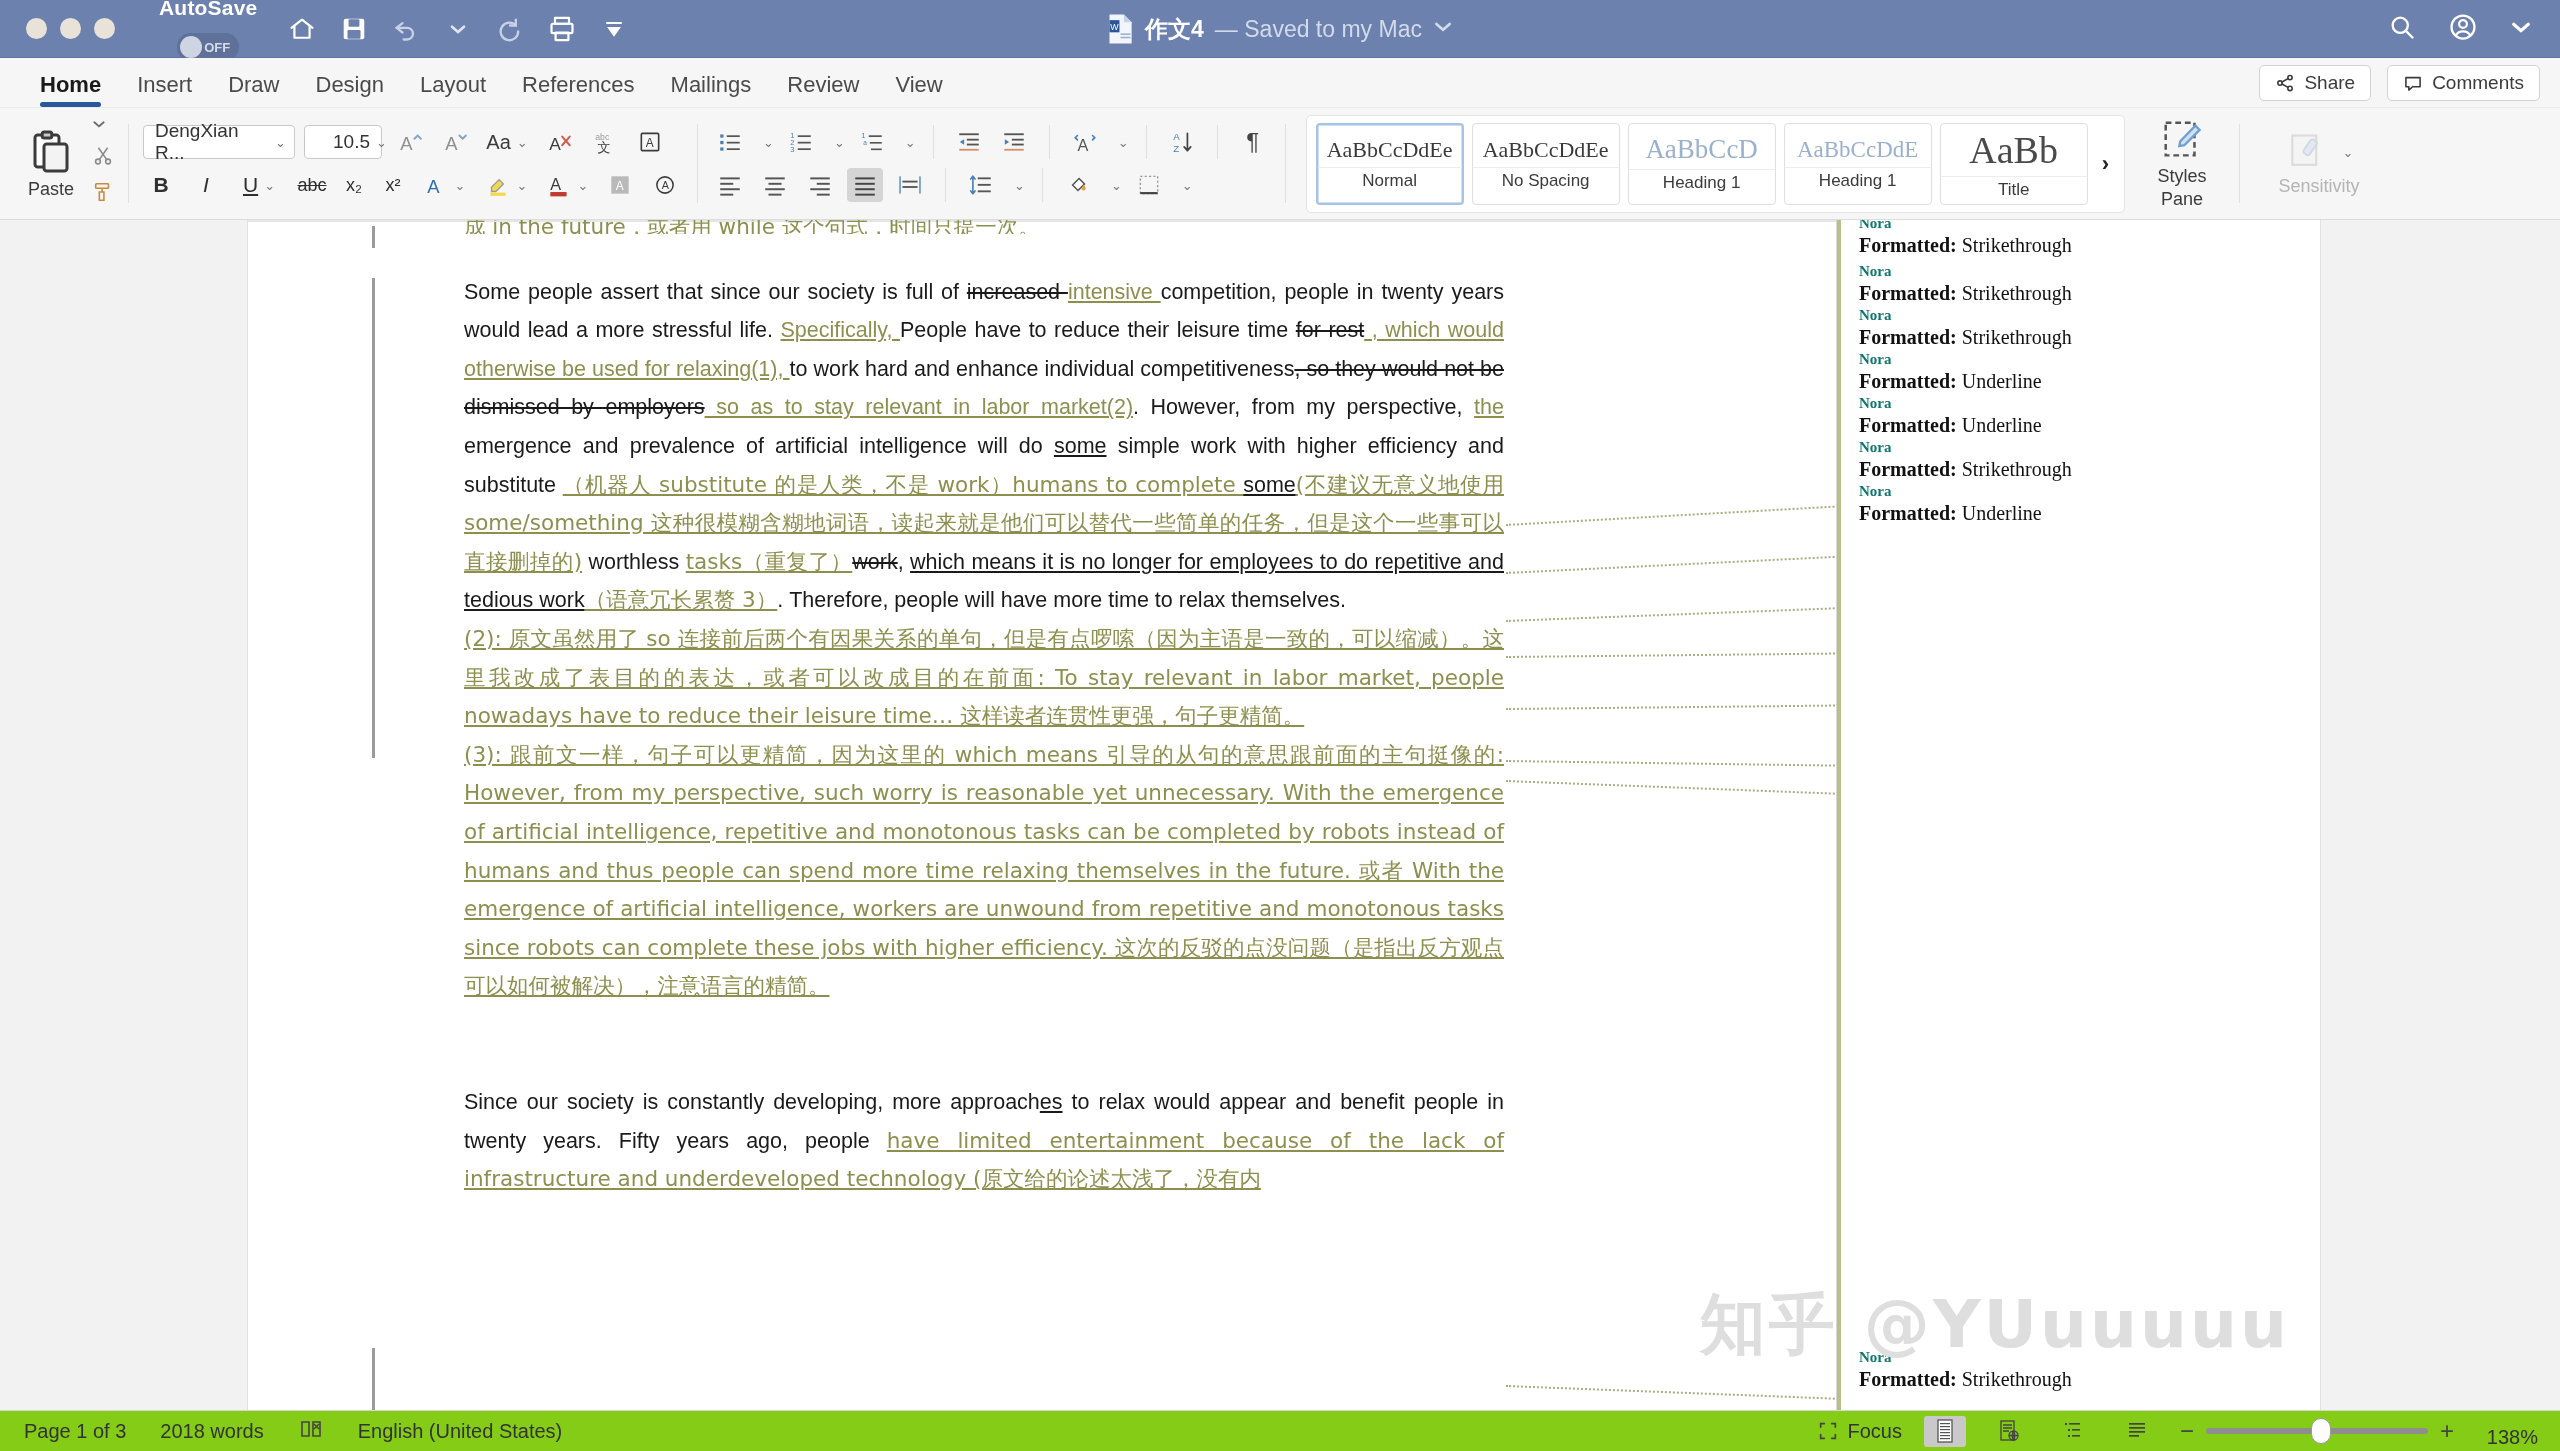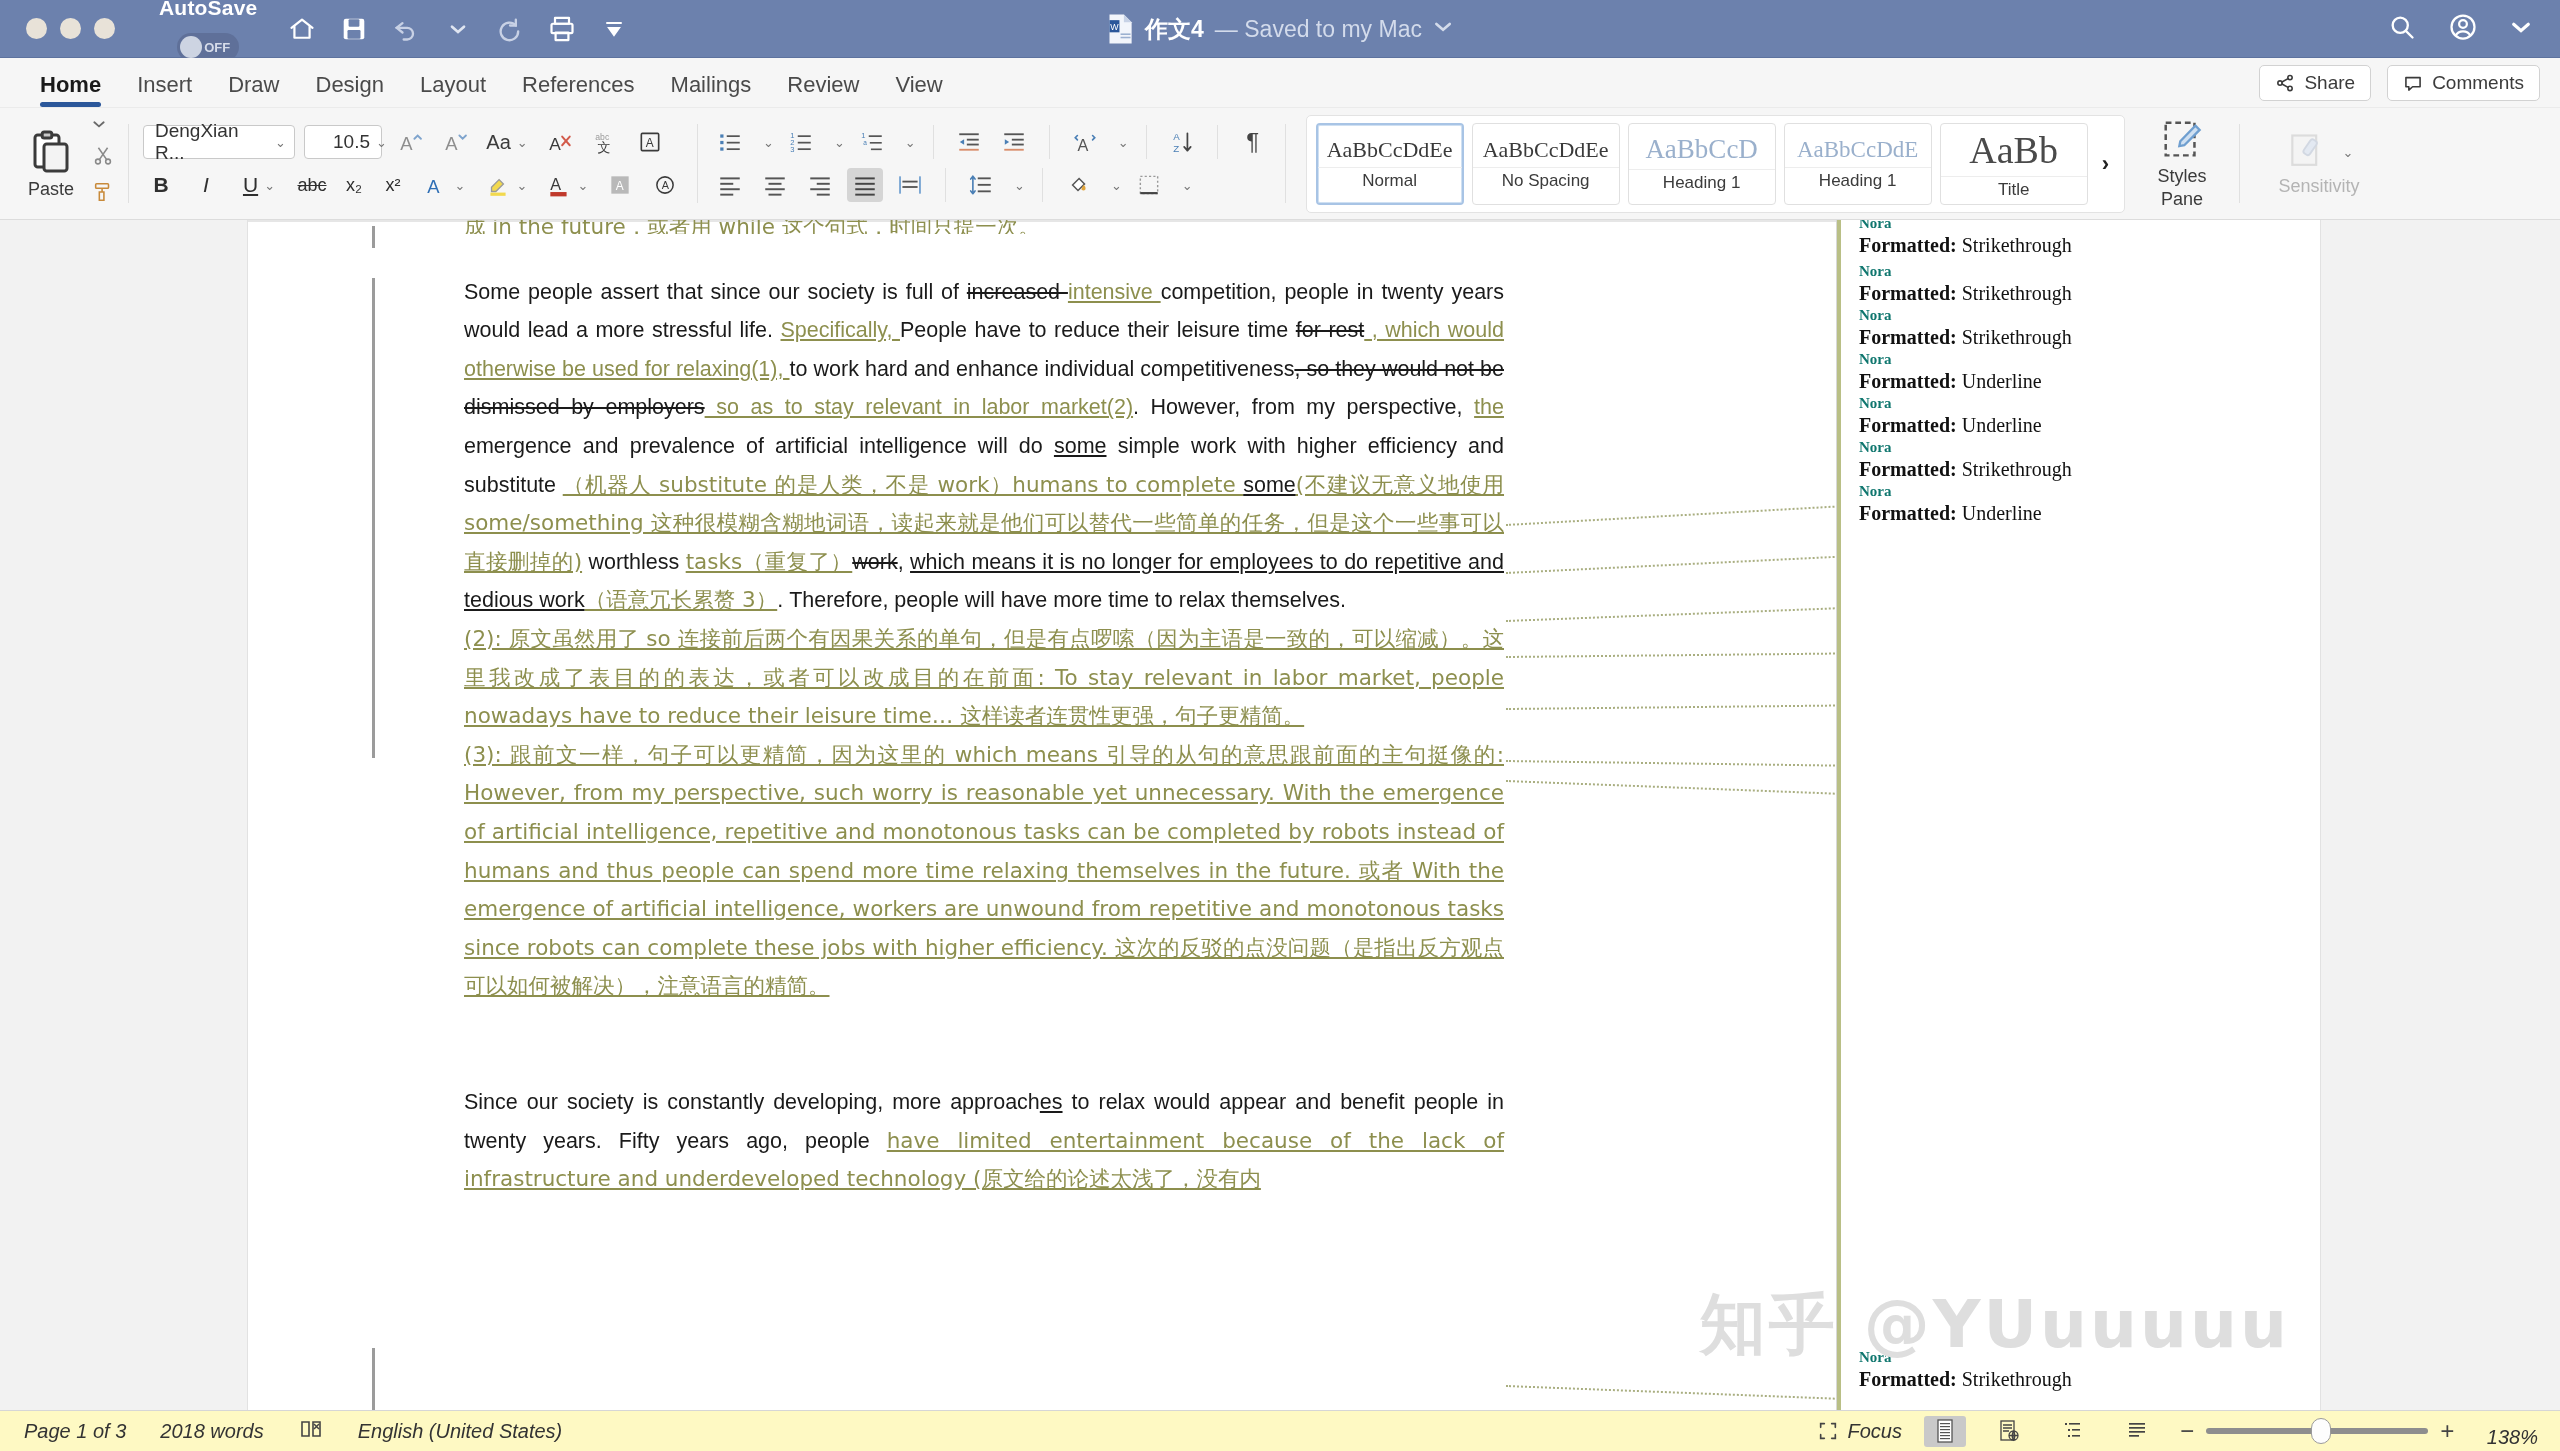--- a/index.html
+++ b/index.html
@@ -191,23 +191,23 @@
   
   .watermark {
     position: absolute; right: 30px; bottom: 40px;
     font-size: 66px; color: #dedede; font-weight: 700;
     font-family: "DejaVu Sans", "Liberation Sans", sans-serif;
     letter-spacing: 3px; white-space: nowrap; pointer-events: none;
   }
 
   
   .statusbar {
-    height: 41px; background: #fef9c3; border-top: 1px solid #d6d6d6;
+    height: 41px; background: #84cc16; border-top: 1px solid #d6d6d6;
     display: flex; align-items: center; position: relative;
-    font-size: 20px; color: #333; font-style: italic;
+    font-size: 20px; color: #333;
   }
   .sb-left { display: flex; align-items: center; gap: 34px; margin-left: 24px; }
   .sb-right {
     position: absolute; right: 22px; top: 0; bottom: 0;
     display: flex; align-items: center; gap: 22px;
   }
   .sb-viewbtn {
     width: 42px; height: 31px; display: flex; align-items: center; justify-content: center;
     border-radius: 3px;
   }

